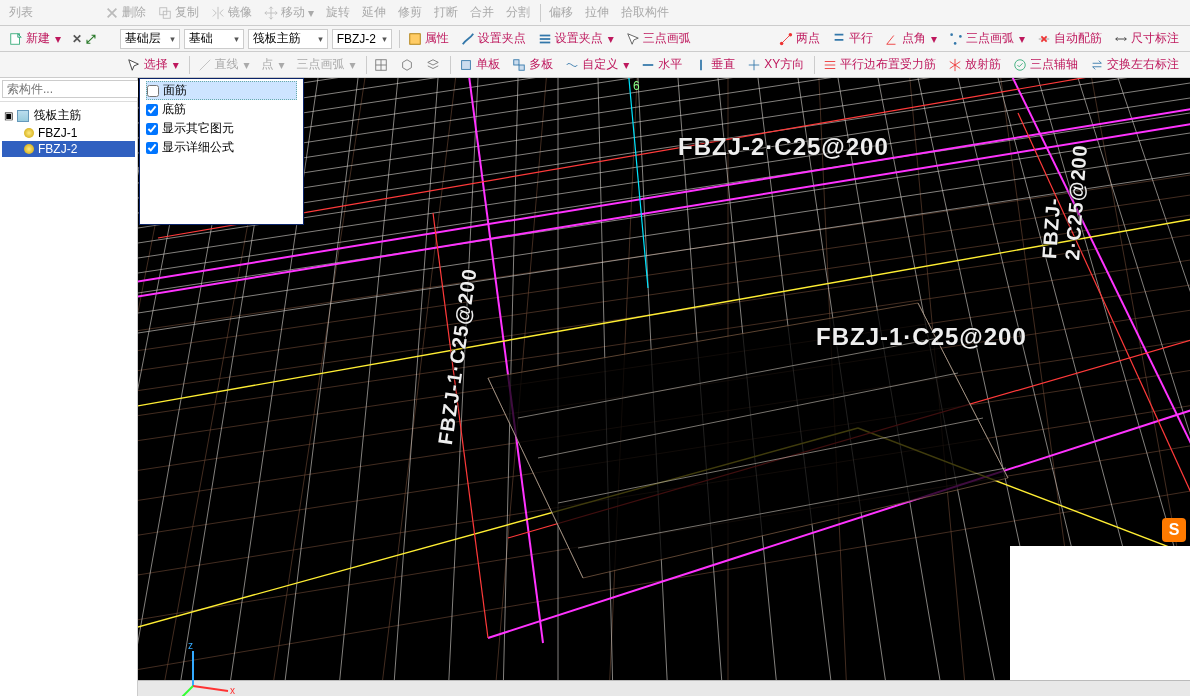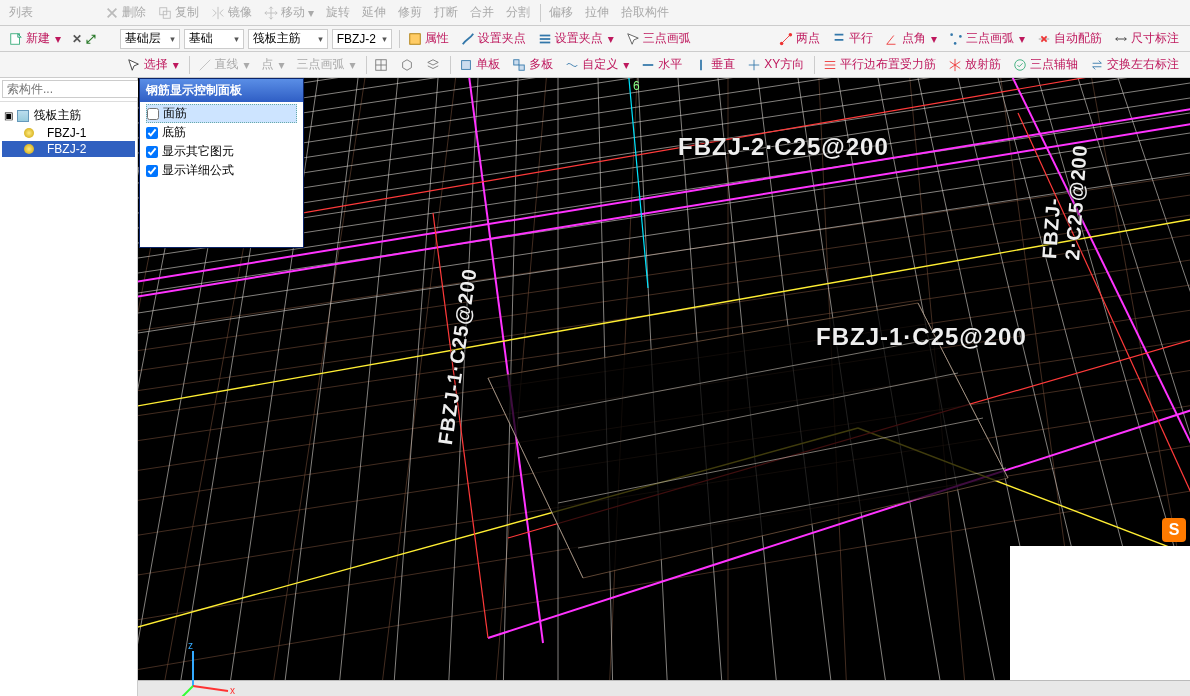--- a/index.html
+++ b/index.html
@@ -74,21 +74,21 @@
   }
   .sb-search input {
     flex: 1; border: 1px solid #ccc; height: 18px; padding: 0 4px; font-size: 12px;
   }
   .sb-search .sbtn {
     width: 20px; height: 20px; border: 1px solid #ccc; background:#eef;
     display:flex;align-items:center;justify-content:center;cursor:pointer;
   }
   .tree { padding: 4px 2px; font-size: 12px; }
   .tree-root { display:flex; align-items:center; gap:4px; padding:1px 2px; }
-  .tree-child { display:flex; align-items:center; gap:13px; padding:1px 2px 1px 22px; }
+  .tree-child { display:flex; align-items:center; gap:4px; padding:1px 2px 1px 22px; }
   .tree-child.selected { background:#3060c0; color:#fff; }
   .tree-ico { width:12px;height:12px; }
   .tree-ico.folder { background:linear-gradient(#bde,#9cd); border:1px solid #69b; }
   .tree-ico.leaf { width:10px;height:10px; border-radius:50%; background:radial-gradient(#ffea80,#caa000); }
   .viewport {
     flex:1; position:relative; background:#000; overflow:hidden;
   }
   .viewport svg { position:absolute; left:0; top:0; }
   .panel {
     position:absolute; left:139px; top:78px; width:165px;
@@ -570,21 +570,20 @@
         <line x1="15" y1="45" x2="2" y2="58" stroke="#3f3" stroke-width="2"></line>
       </svg>
     </div>
 
     <div class="watermark"></div>
     <div class="sogou">S</div>
   </div>
 </div>
 
 <div class="panel">
-  <div class="title">钢筋显示控制面板</div>
   <div class="body">
     <div class="row selected">
       <input type="checkbox" style="">
       <span>面筋</span>
     </div>
     <div class="row">
       <input type="checkbox" checked="" style="">
       <span>底筋</span>
     </div>
     <div class="row">

